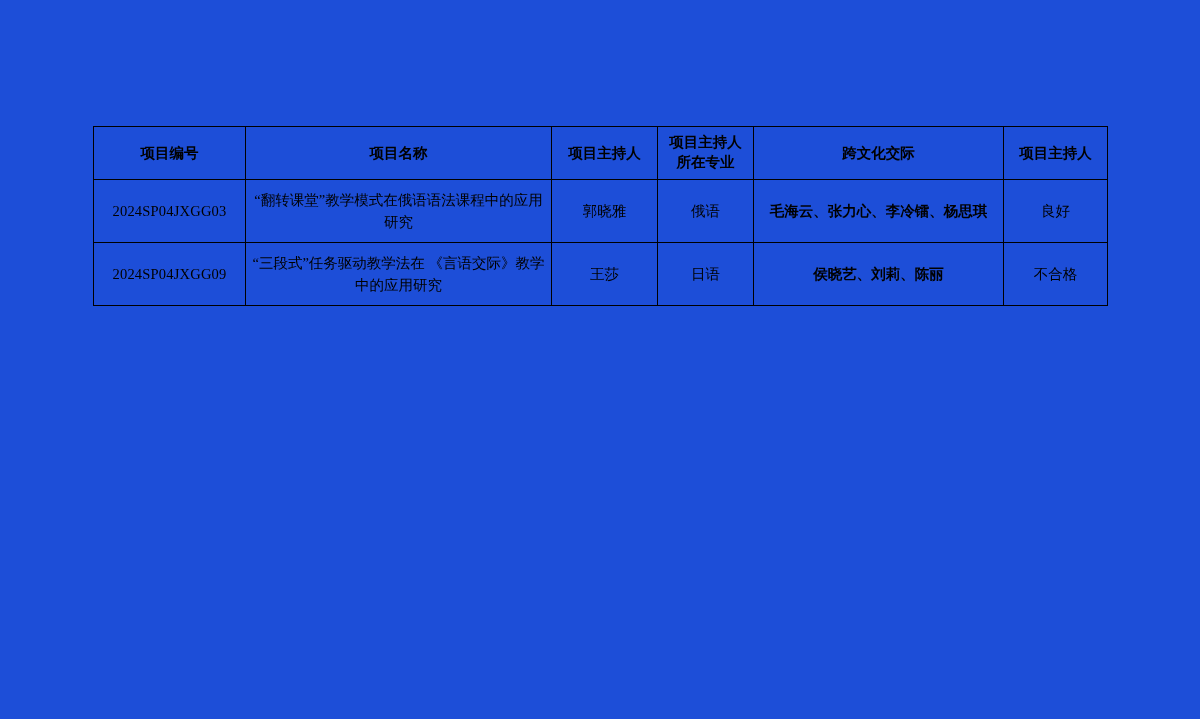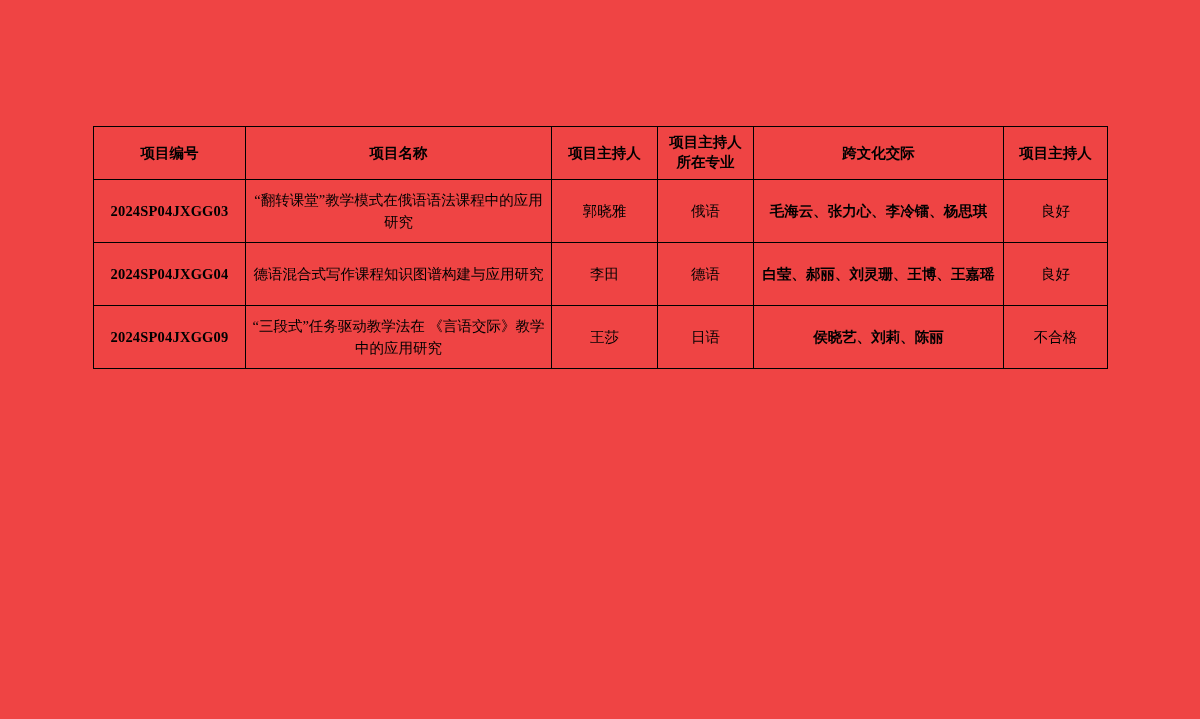--- a/index.html
+++ b/index.html
@@ -11,21 +11,21 @@
     height: 719px;
     background: #ffffff;
     font-family: "Liberation Serif", "DejaVu Serif", serif;
     color: #000000;
     overflow: hidden;
   }
   .page {
     position: relative;
     width: 1200px;
     height: 719px;
-    background: #ef4444;
+    background: #1d4ed8;
   }
   .table-wrap {
     position: absolute;
     left: 93px;
     top: 126px;
     width: 1014px;
   }
   table.doc-table {
     border-collapse: collapse;
     width: 1014px;
@@ -55,21 +55,20 @@
   .col-name   { width: 306px; }
   .col-leader { width: 106px; }
   .col-major  { width: 96px; }
   .col-member { width: 250px; }
   .col-grade  { width: 104px; }
 
   td.code-cell {
     font-family: "Liberation Serif", "DejaVu Serif", serif;
     font-size: 14px;
     letter-spacing: 0.2px;
-    font-weight: bold;
   }
   td.name-cell {
     text-align: center;
     padding-left: 10px;
     padding-right: 10px;
   }
   td.member-cell {
     padding-left: 8px;
     padding-right: 8px;
     font-weight: bold;
@@ -109,28 +108,20 @@
       <tbody>
         <tr>
           <td class="code-cell">2024SP04JXGG03</td>
           <td class="name-cell">“翻转课堂”教学模式在俄语语法课程中的应用研究</td>
           <td>郭晓雅</td>
           <td>俄语</td>
           <td class="member-cell">毛海云、张力心、李冷镭、杨思琪</td>
           <td>良好</td>
         </tr>
         <tr>
-          <td class="code-cell">2024SP04JXGG04</td>
-          <td class="name-cell">德语混合式写作课程知识图谱构建与应用研究</td>
-          <td>李田</td>
-          <td>德语</td>
-          <td class="member-cell">白莹、郝丽、刘灵珊、王博、王嘉瑶</td>
-          <td>良好</td>
-        </tr>
-        <tr>
           <td class="code-cell">2024SP04JXGG09</td>
           <td class="name-cell">“三段式”任务驱动教学法在
 《言语交际》教学中的应用研究</td>
           <td>王莎</td>
           <td>日语</td>
           <td class="member-cell">侯晓艺、刘莉、陈丽</td>
           <td>不合格</td>
         </tr>
       </tbody>
     </table>

